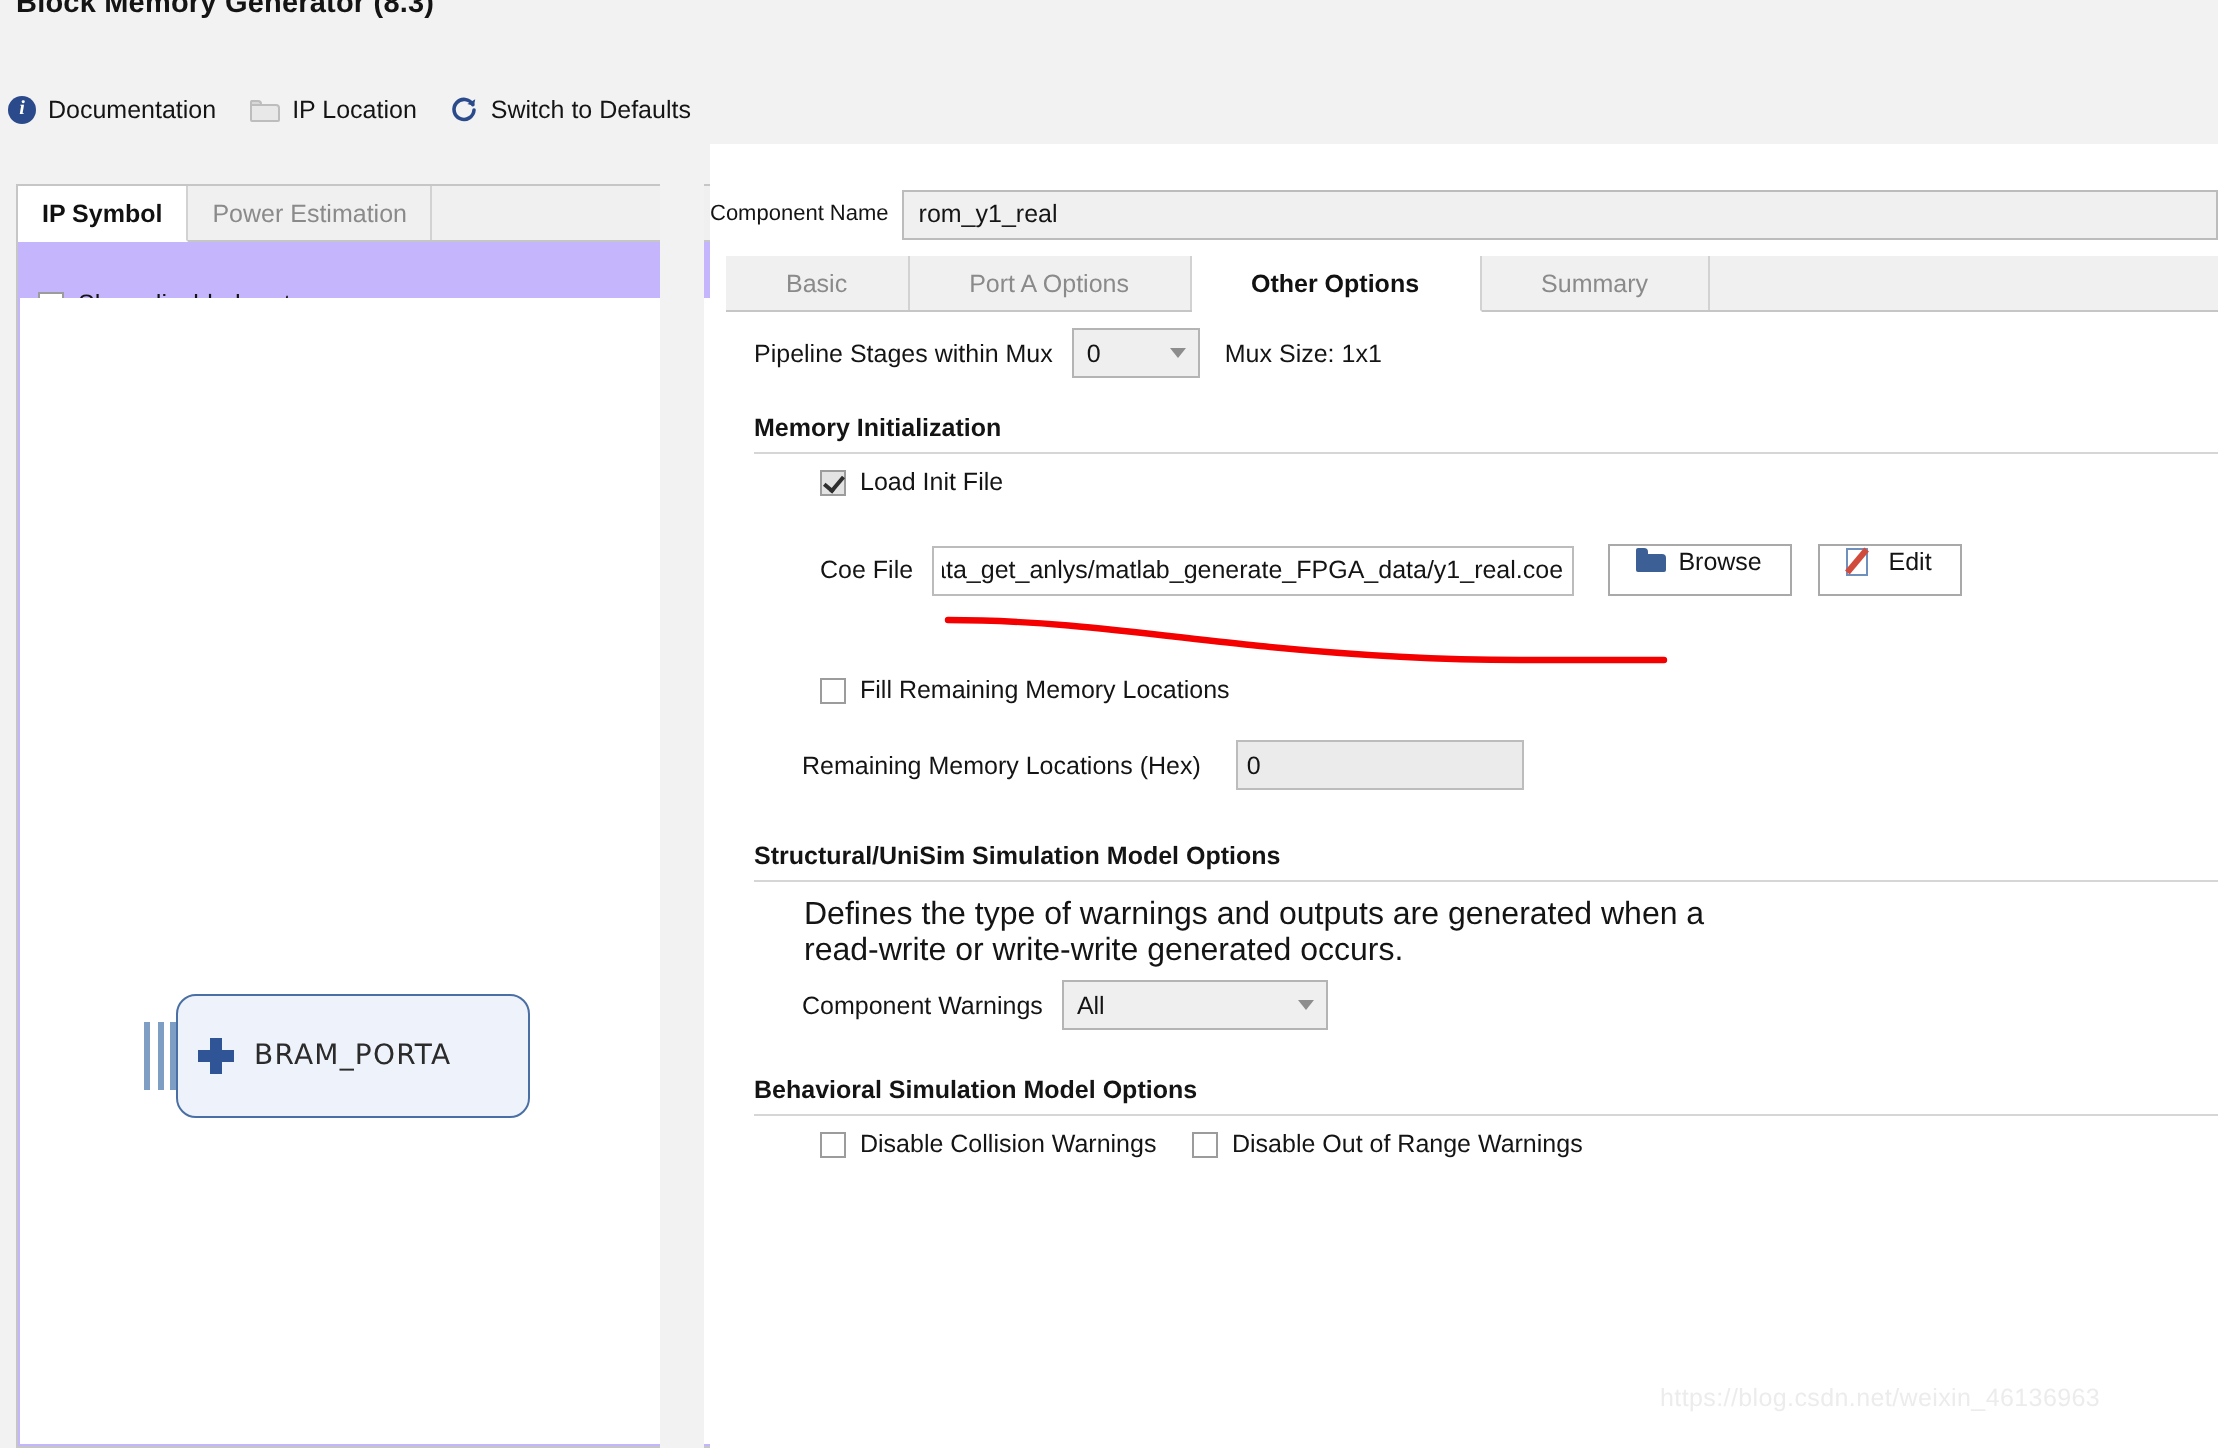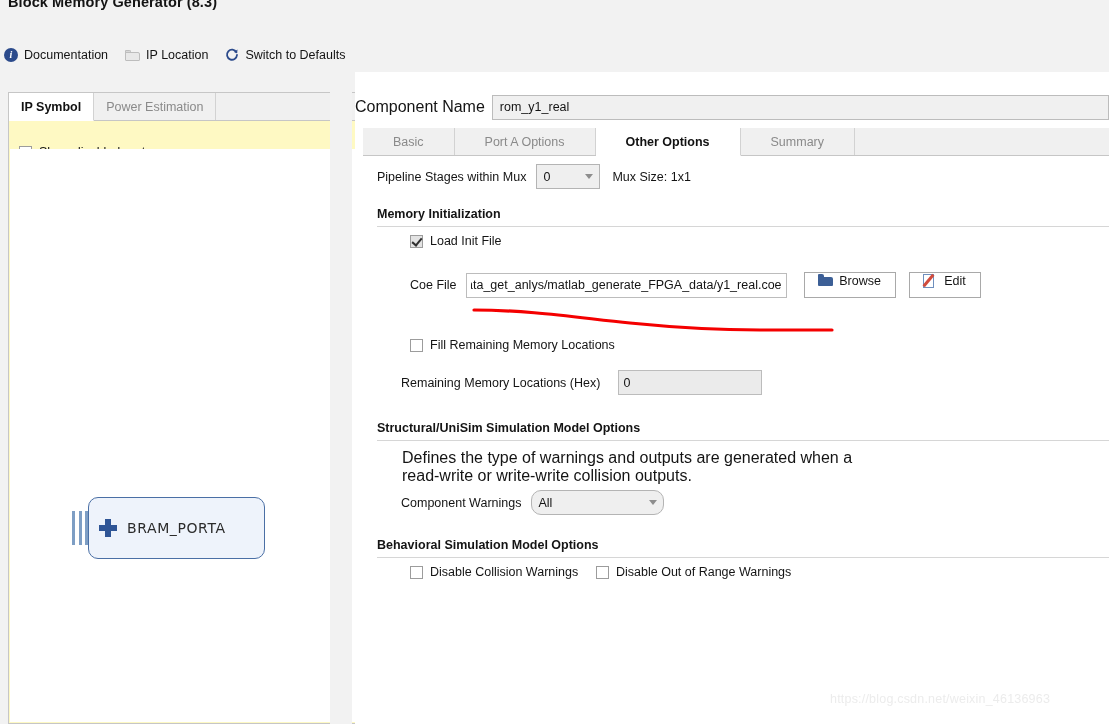--- a/index.html
+++ b/index.html
@@ -111,21 +111,21 @@
     height: 652px;
     background: #f2f2f2;
   }
 
   
   #left-panel {
     position: absolute;
     left: 8px; top: 20px;
     width: 381px;
     height: 632px;
-    background: #fef9c3;
+    background: #c4b5fd;
     border: 1px solid #c6c6c6;
     box-sizing: border-box;
     padding-left: 36px;
   }
   #ip-tabbar {
     position: absolute;
     left: 0; top: 0;
     width: 100%;
     height: 28px;
     background: #f0f0f0;
@@ -236,21 +236,21 @@
   }
   #component-row {
     position: absolute;
     left: 0; top: 22px;
     width: 754px;
     height: 26px;
     display: flex;
     align-items: center;
   }
   #component-label {
-    font-size: 16px;
+    font-size: 11px;
     color: #141414;
     white-space: nowrap;
     margin-right: 7px;
   }
   #component-input {
     flex: 1;
     height: 25px;
     line-height: 25px;
     background: #f0f0f0;
     border: 1px solid #bcbcbc;
@@ -600,25 +600,25 @@
 
       <div class="row" style="left:38px; top:214px;">
         <span class="lbl">Remaining Memory Locations (Hex)</span>
         <input class="tf readonly" type="text" style="width: 144px; margin-left: 18px;" readonly="" value="0">
       </div>
 
       <div class="section-header" style="left:14px; top:265px;">Structural/UniSim Simulation Model Options</div>
       <div class="section-rule" style="left:14px; top:284px; width:732px;"></div>
 
       <div class="helptext" style="left:39px; top:293px;">Defines the type of warnings and outputs are generated when a</div>
-      <div class="helptext" style="left:39px; top:311px;">read-write or write-write collision outputs.</div>
+      <div class="helptext" style="left:39px; top:311px;">read-write or write-write generated occurs.</div>
 
       <div class="row" style="left:38px; top:334px;">
         <span class="lbl">Component Warnings</span>
-        <div class="combo" style="width:133px; margin-left:10px;border-radius:10px;">
+        <div class="combo" style="width:133px; margin-left:10px;">
           <span>All</span>
           <span class="chev"></span>
         </div>
       </div>
 
       <div class="section-header" style="left:14px; top:382px;">Behavioral Simulation Model Options</div>
       <div class="section-rule" style="left:14px; top:401px; width:732px;"></div>
 
       <div class="row" style="left:47px; top:409px;">
         <span class="cb"></span>

